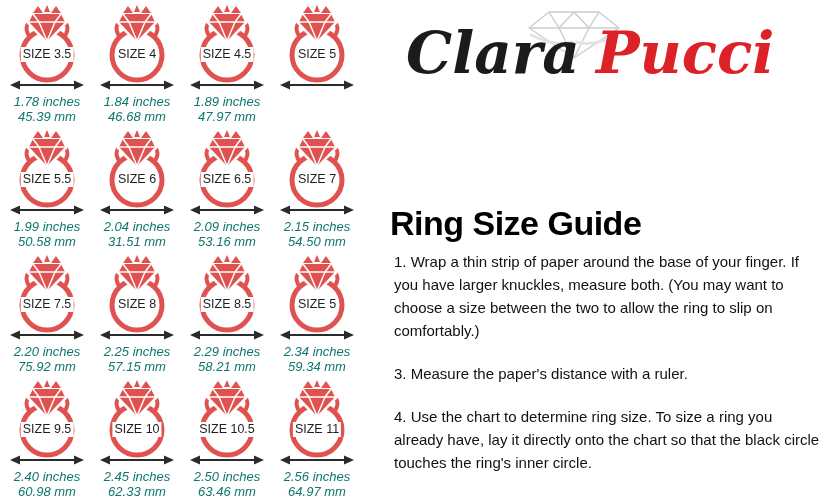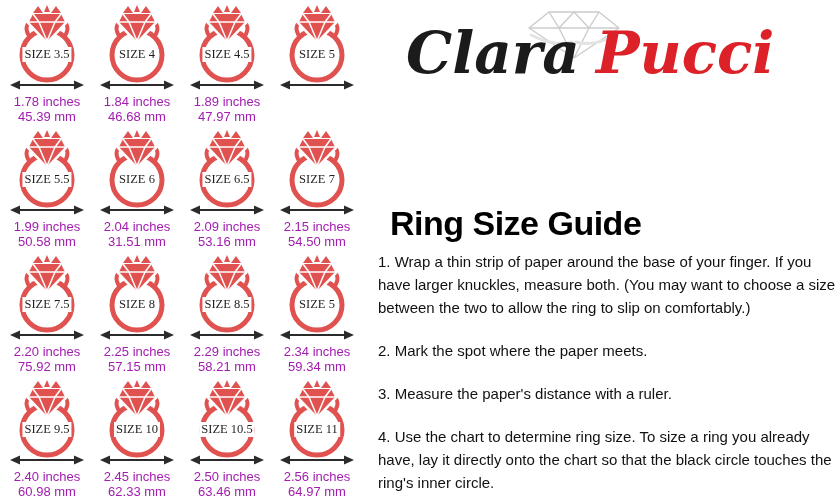--- a/index.html
+++ b/index.html
@@ -12,40 +12,40 @@
     position:absolute;left:2px;top:5px;width:362px;
     display:grid;grid-template-columns:repeat(4,90px);grid-auto-rows:125px;
     justify-items:center;
   }
   .ring-cell{width:90px;display:flex;flex-direction:column;align-items:center;}
   .ring-art{position:relative;width:90px;height:86px;}
   .ring-art svg{display:block;}
   .size-label{
     position:absolute;left:50%;top:42px;transform:translateX(-50%);
     background:#fff;padding:0 2px;white-space:nowrap;
-    font-size:12.5px;color:#1f1f1f;line-height:15px;font-family:Liberation Serif, serif;
+    font-size:12.5px;color:#1f1f1f;line-height:15px;
   }
   .measure{
-    margin-top:3px;text-align:center;font-size:13px;line-height:15px;color:#a21caf;
+    margin-top:3px;text-align:center;font-size:13px;line-height:15px;color:#0f766e;font-style:italic;
   }
   
   .logo{position:absolute;left:377px;top:10px;width:458px;height:95px;margin-left:29px;}
   .logo-diamond{position:absolute;left:113px;top:-2px;}
   .logo-text{
     position:absolute;left:0;top:14px;white-space:nowrap;line-height:1;
     font-family:"DejaVu Serif",serif;font-style:italic;font-weight:bold;font-size:58px;
   }
   .logo-text .second{margin-left:16px;}
   
   .guide-title{
     position:absolute;left:378px;top:192px;margin:12px;
     font-size:34px;font-weight:700;color:#000;letter-spacing:-0.5px;
   }
   .steps{position:absolute;left:378px;top:250px;width:458px;color:#111;}
-  .steps p{margin:0 0 20px;font-size:15px;line-height:23px;}
+  .steps p{margin:0 16px 20px;font-size:15px;line-height:23px;}
 </style>
 </head>
 <body>
 
 <div class="page">
 
   <div class="ring-grid" id="ring-grid">
   <div class="ring-cell">
     <div class="ring-art">
       <svg width="90" height="86" viewBox="0 0 90 86">
@@ -682,18 +682,17 @@
     </svg>
     <div class="logo-text">
       <span class="first" style="color:#1b1b1b">Clara</span><span class="second" style="color:#dc2128">Pucci</span>
     </div>
   </div>
 
   <h1 class="guide-title">Ring Size Guide</h1>
 
   <div class="steps">
     <p>1.  Wrap a thin strip of paper around the base of your finger. If you have larger knuckles, measure both. (You may want to choose a size between the two to allow the ring to slip on comfortably.)</p>
-    <p>2.  Mark the spot where the paper meets.</p>
     <p>3.  Measure the paper's distance with a ruler.</p>
     <p>4.  Use the chart to determine ring size. To size a ring you already have, lay it directly onto the chart so that the black circle touches the ring's inner circle.</p>
   </div>
 
 </div>
 
 </body></html>

